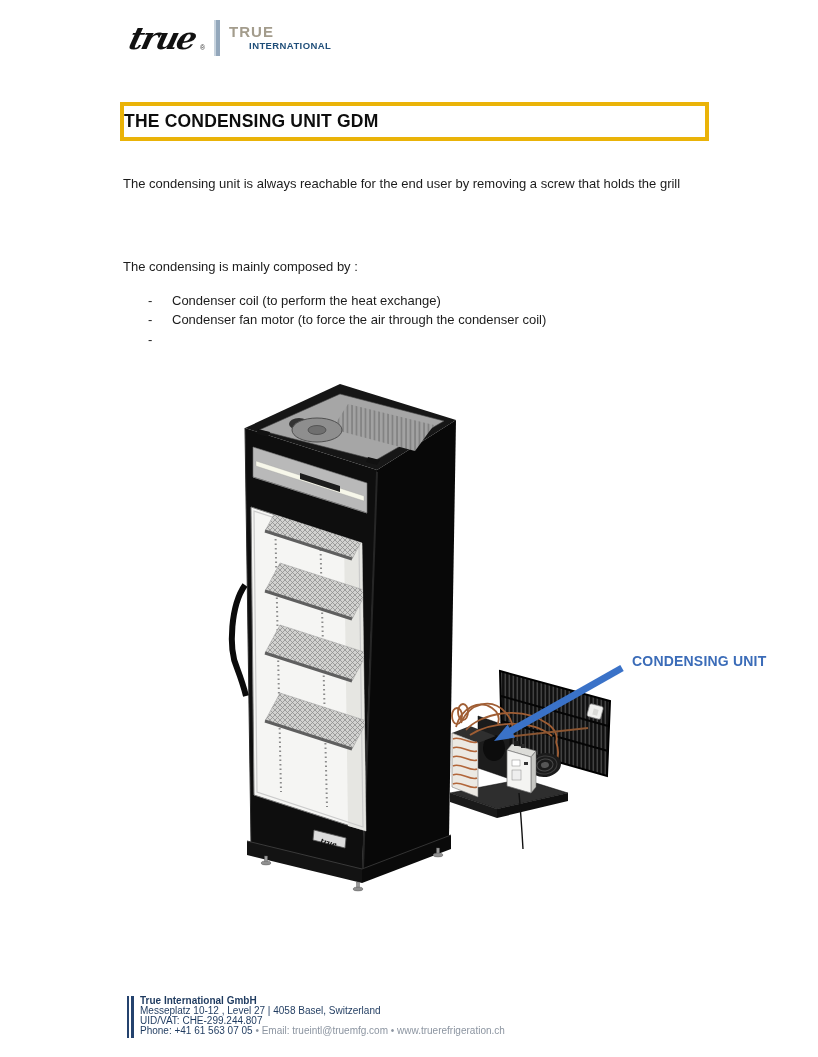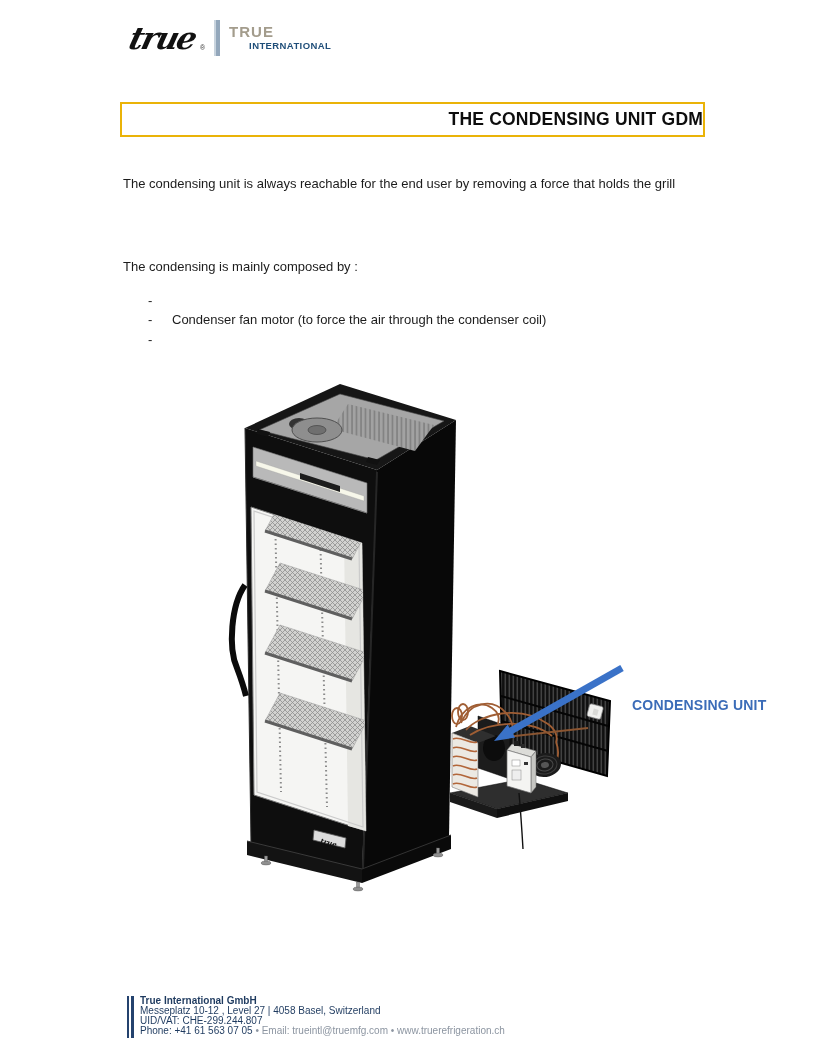--- a/index.html
+++ b/index.html
@@ -14,34 +14,34 @@
     font-size:31px;color:#111;transform:skewX(-14deg);letter-spacing:-2px;line-height:34px;
   }
   .logo-reg{font-size:7px;color:#333;align-self:flex-end;margin:0 0 5px -4px;}
   .logo-divider{width:4px;height:36px;background:#93a7bb;border-left:2px solid #c9d4de;}
   .logo-stack{display:flex;flex-direction:column;justify-content:center;}
   .logo-top{color:#A39C8C;font-size:15px;font-weight:bold;letter-spacing:1px;line-height:16px;}
   .logo-bottom{color:#1F4E79;font-size:9.5px;font-weight:600;letter-spacing:.4px;line-height:12px;padding-left:20px;}
   
   .title-box{
     position:absolute;left:120px;top:102px;width:581px;height:31px;
-    border:2px solid #eab308;display:flex;align-items:center;justify-content:flex-end;
+    border:4px solid #eab308;display:flex;align-items:center;justify-content:flex-start;
   }
   .title-box span{font-size:17.5px;font-weight:bold;color:#0d0d0d;letter-spacing:.2px;}
   
   .intro{position:absolute;left:123px;top:174px;font-size:13px;line-height:19.4px;color:#1c1c1c;}
   .composed-heading{position:absolute;left:123px;top:259px;font-size:13px;color:#1c1c1c;}
   .bullet-list{position:absolute;left:148px;top:291px;font-size:13px;color:#1c1c1c;}
   .bullet-row{display:flex;line-height:19.3px;}
   .bullet-dash{width:24px;}
   
   .figure-layer{position:absolute;left:0;top:0;width:818px;height:1057px;}
   .callout-label{
     position:absolute;left:632px;top:653px;font-size:14px;font-weight:bold;
-    color:#3B6CB8;letter-spacing:.2px;white-space:nowrap;margin-top:44px;
+    color:#3B6CB8;letter-spacing:.2px;white-space:nowrap;
   }
   
   .footer{position:absolute;left:127px;top:996px;display:flex;}
   .footer-bars{display:flex;margin-right:6px;}
   .footer-bar-thin{width:2px;height:42px;background:#24426E;}
   .footer-bar-thick{width:3px;height:42px;background:#24426E;margin-left:2px;}
   .footer-text{font-size:10px;line-height:9.9px;color:#1E3A5F;}
   .footer-company{font-weight:bold;}
   .footer-light{color:#8C95A1;}
 </style>
@@ -56,27 +56,28 @@
     <span class="logo-top">TRUE</span>
     <span class="logo-bottom">INTERNATIONAL</span>
   </span>
 </div>
 
 <div class="title-box">
   <span>THE CONDENSING UNIT GDM</span>
 </div>
 
 <div class="intro">
-  <div>The condensing unit is always reachable for the end user by removing a force that holds the grill</div>
+  <div>The condensing unit is always reachable for the end user by removing a screw that holds the grill</div>
 </div>
 
 <div class="composed-heading">The condensing is mainly composed by :</div>
 <div class="bullet-list">
   <div class="bullet-row">
     <span class="bullet-dash">-</span>
+    <span>Condenser coil (to perform the heat exchange)</span>
   </div>
   <div class="bullet-row">
     <span class="bullet-dash">-</span>
     <span>Condenser fan motor (to force the air through the condenser coil)</span>
   </div>
   <div class="bullet-row">
     <span class="bullet-dash">-</span>
   </div>
 </div>
 

